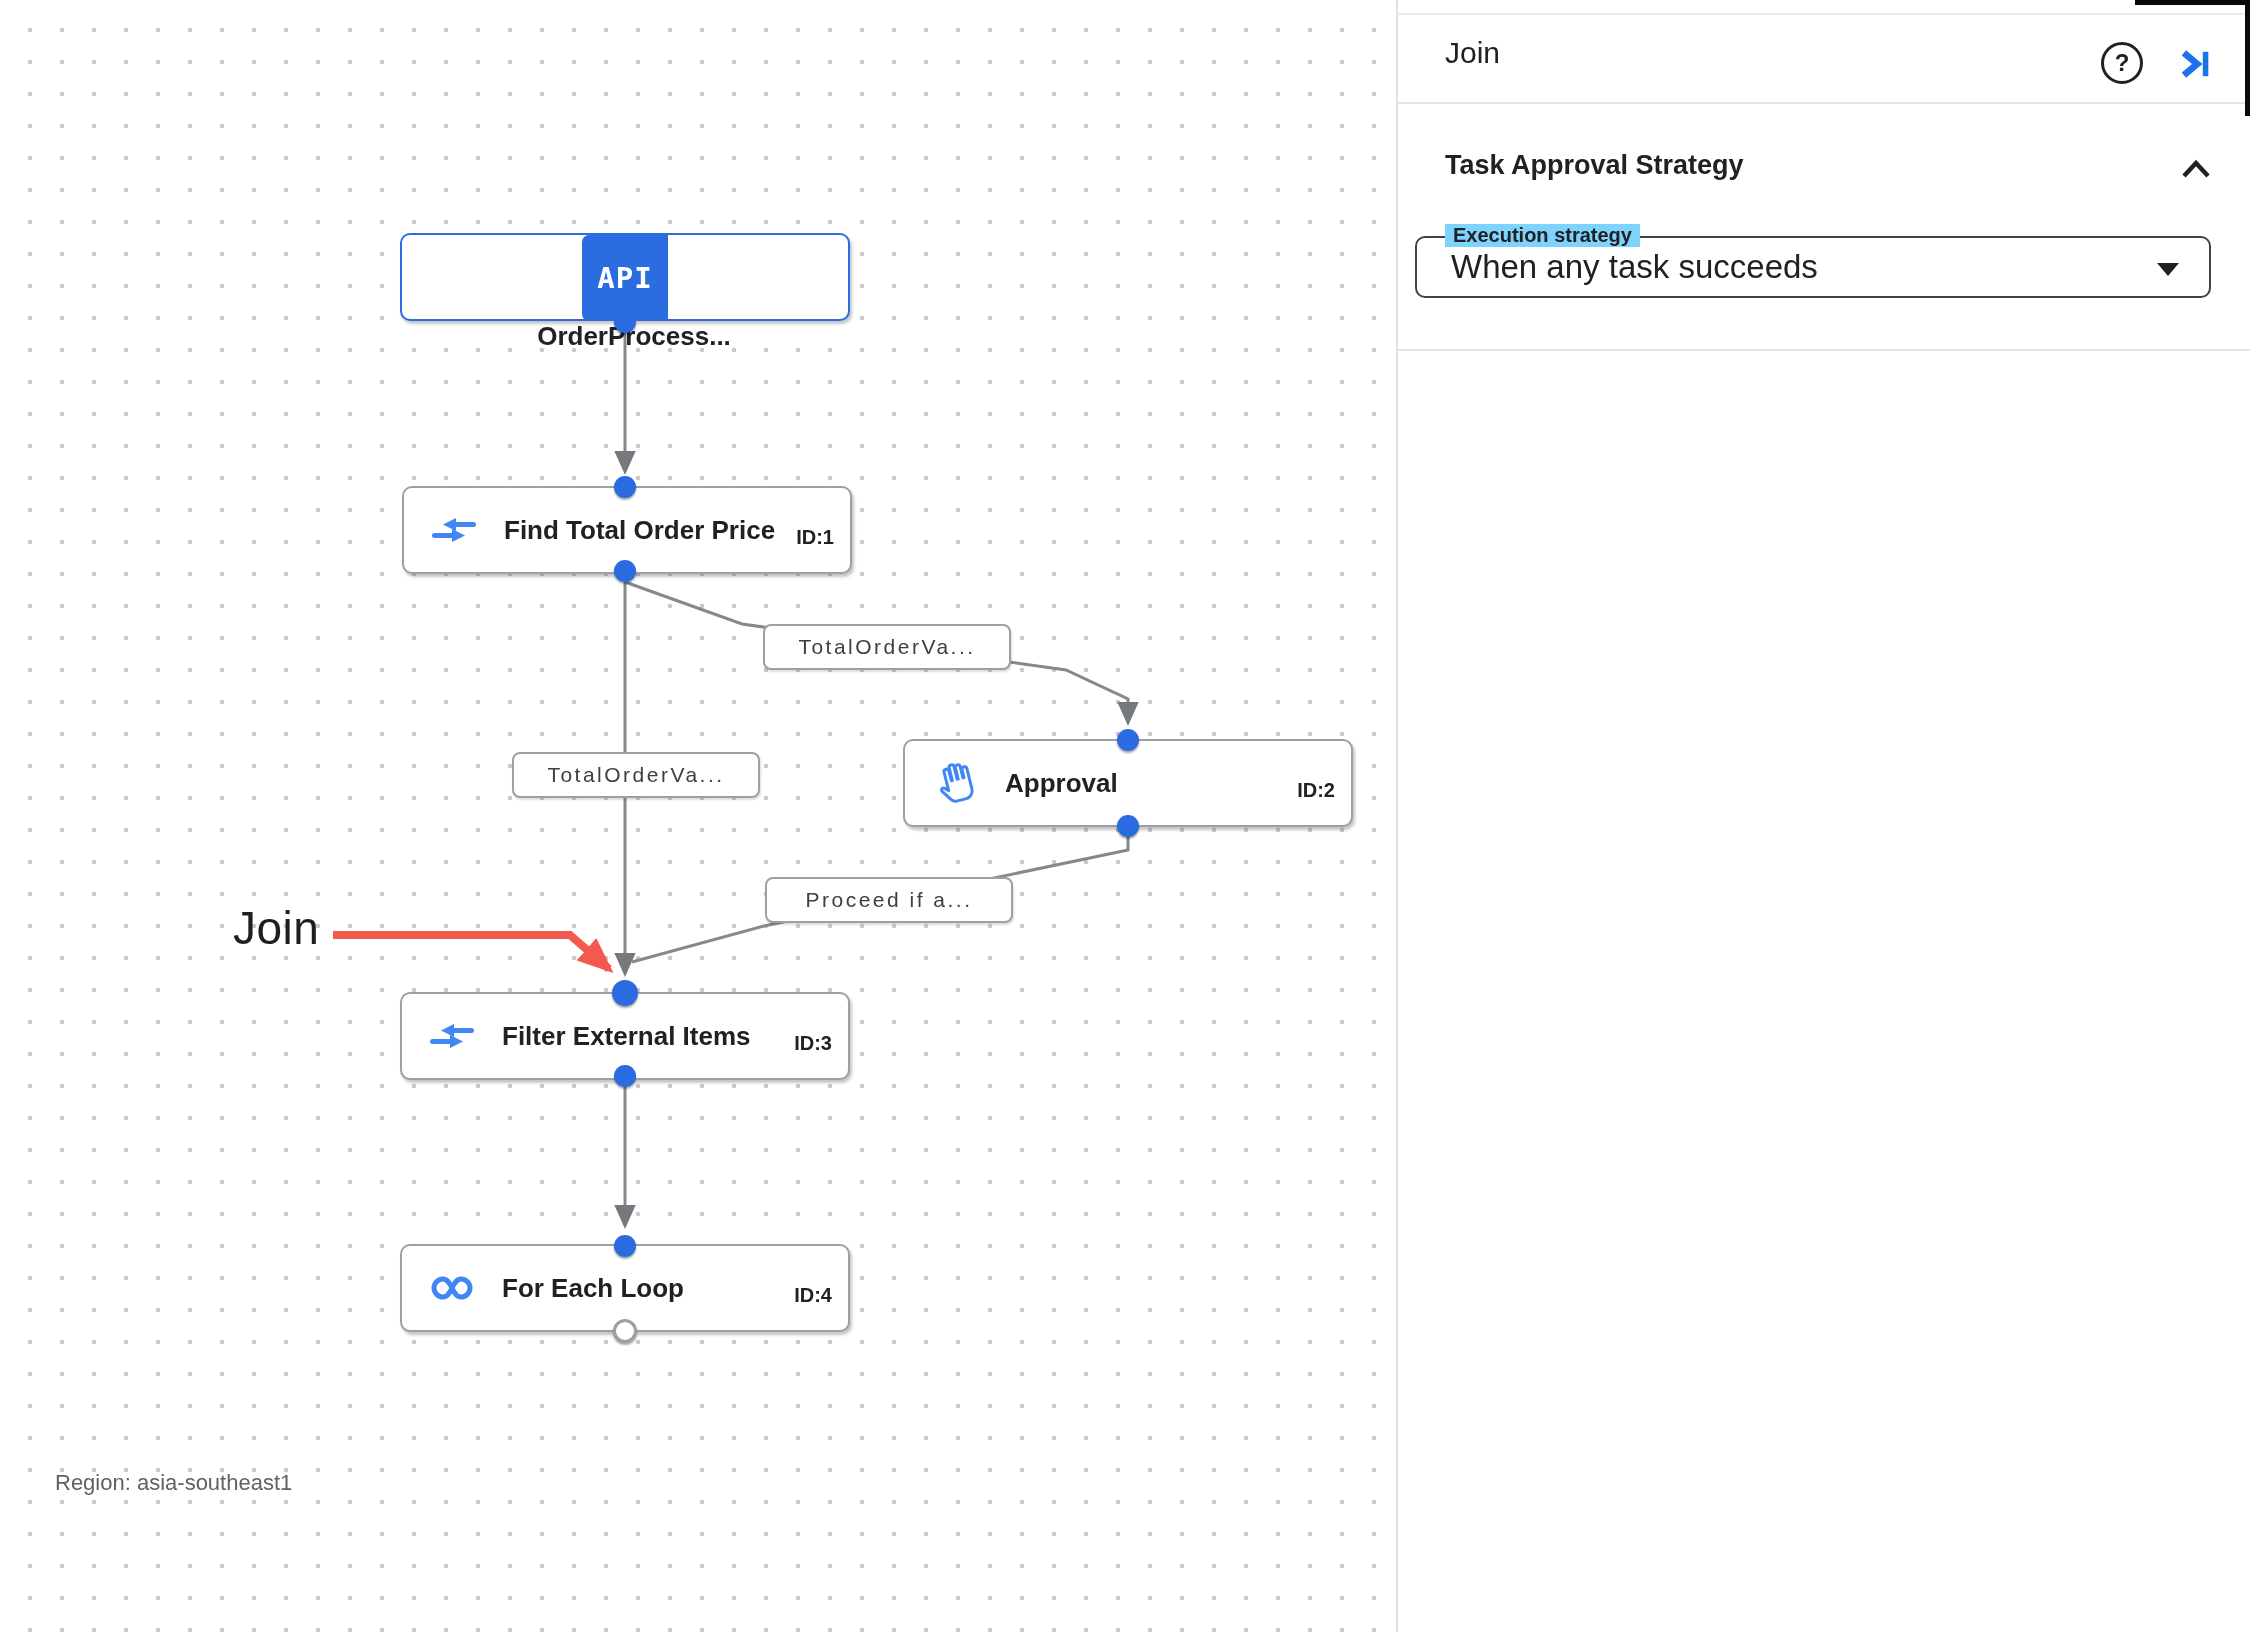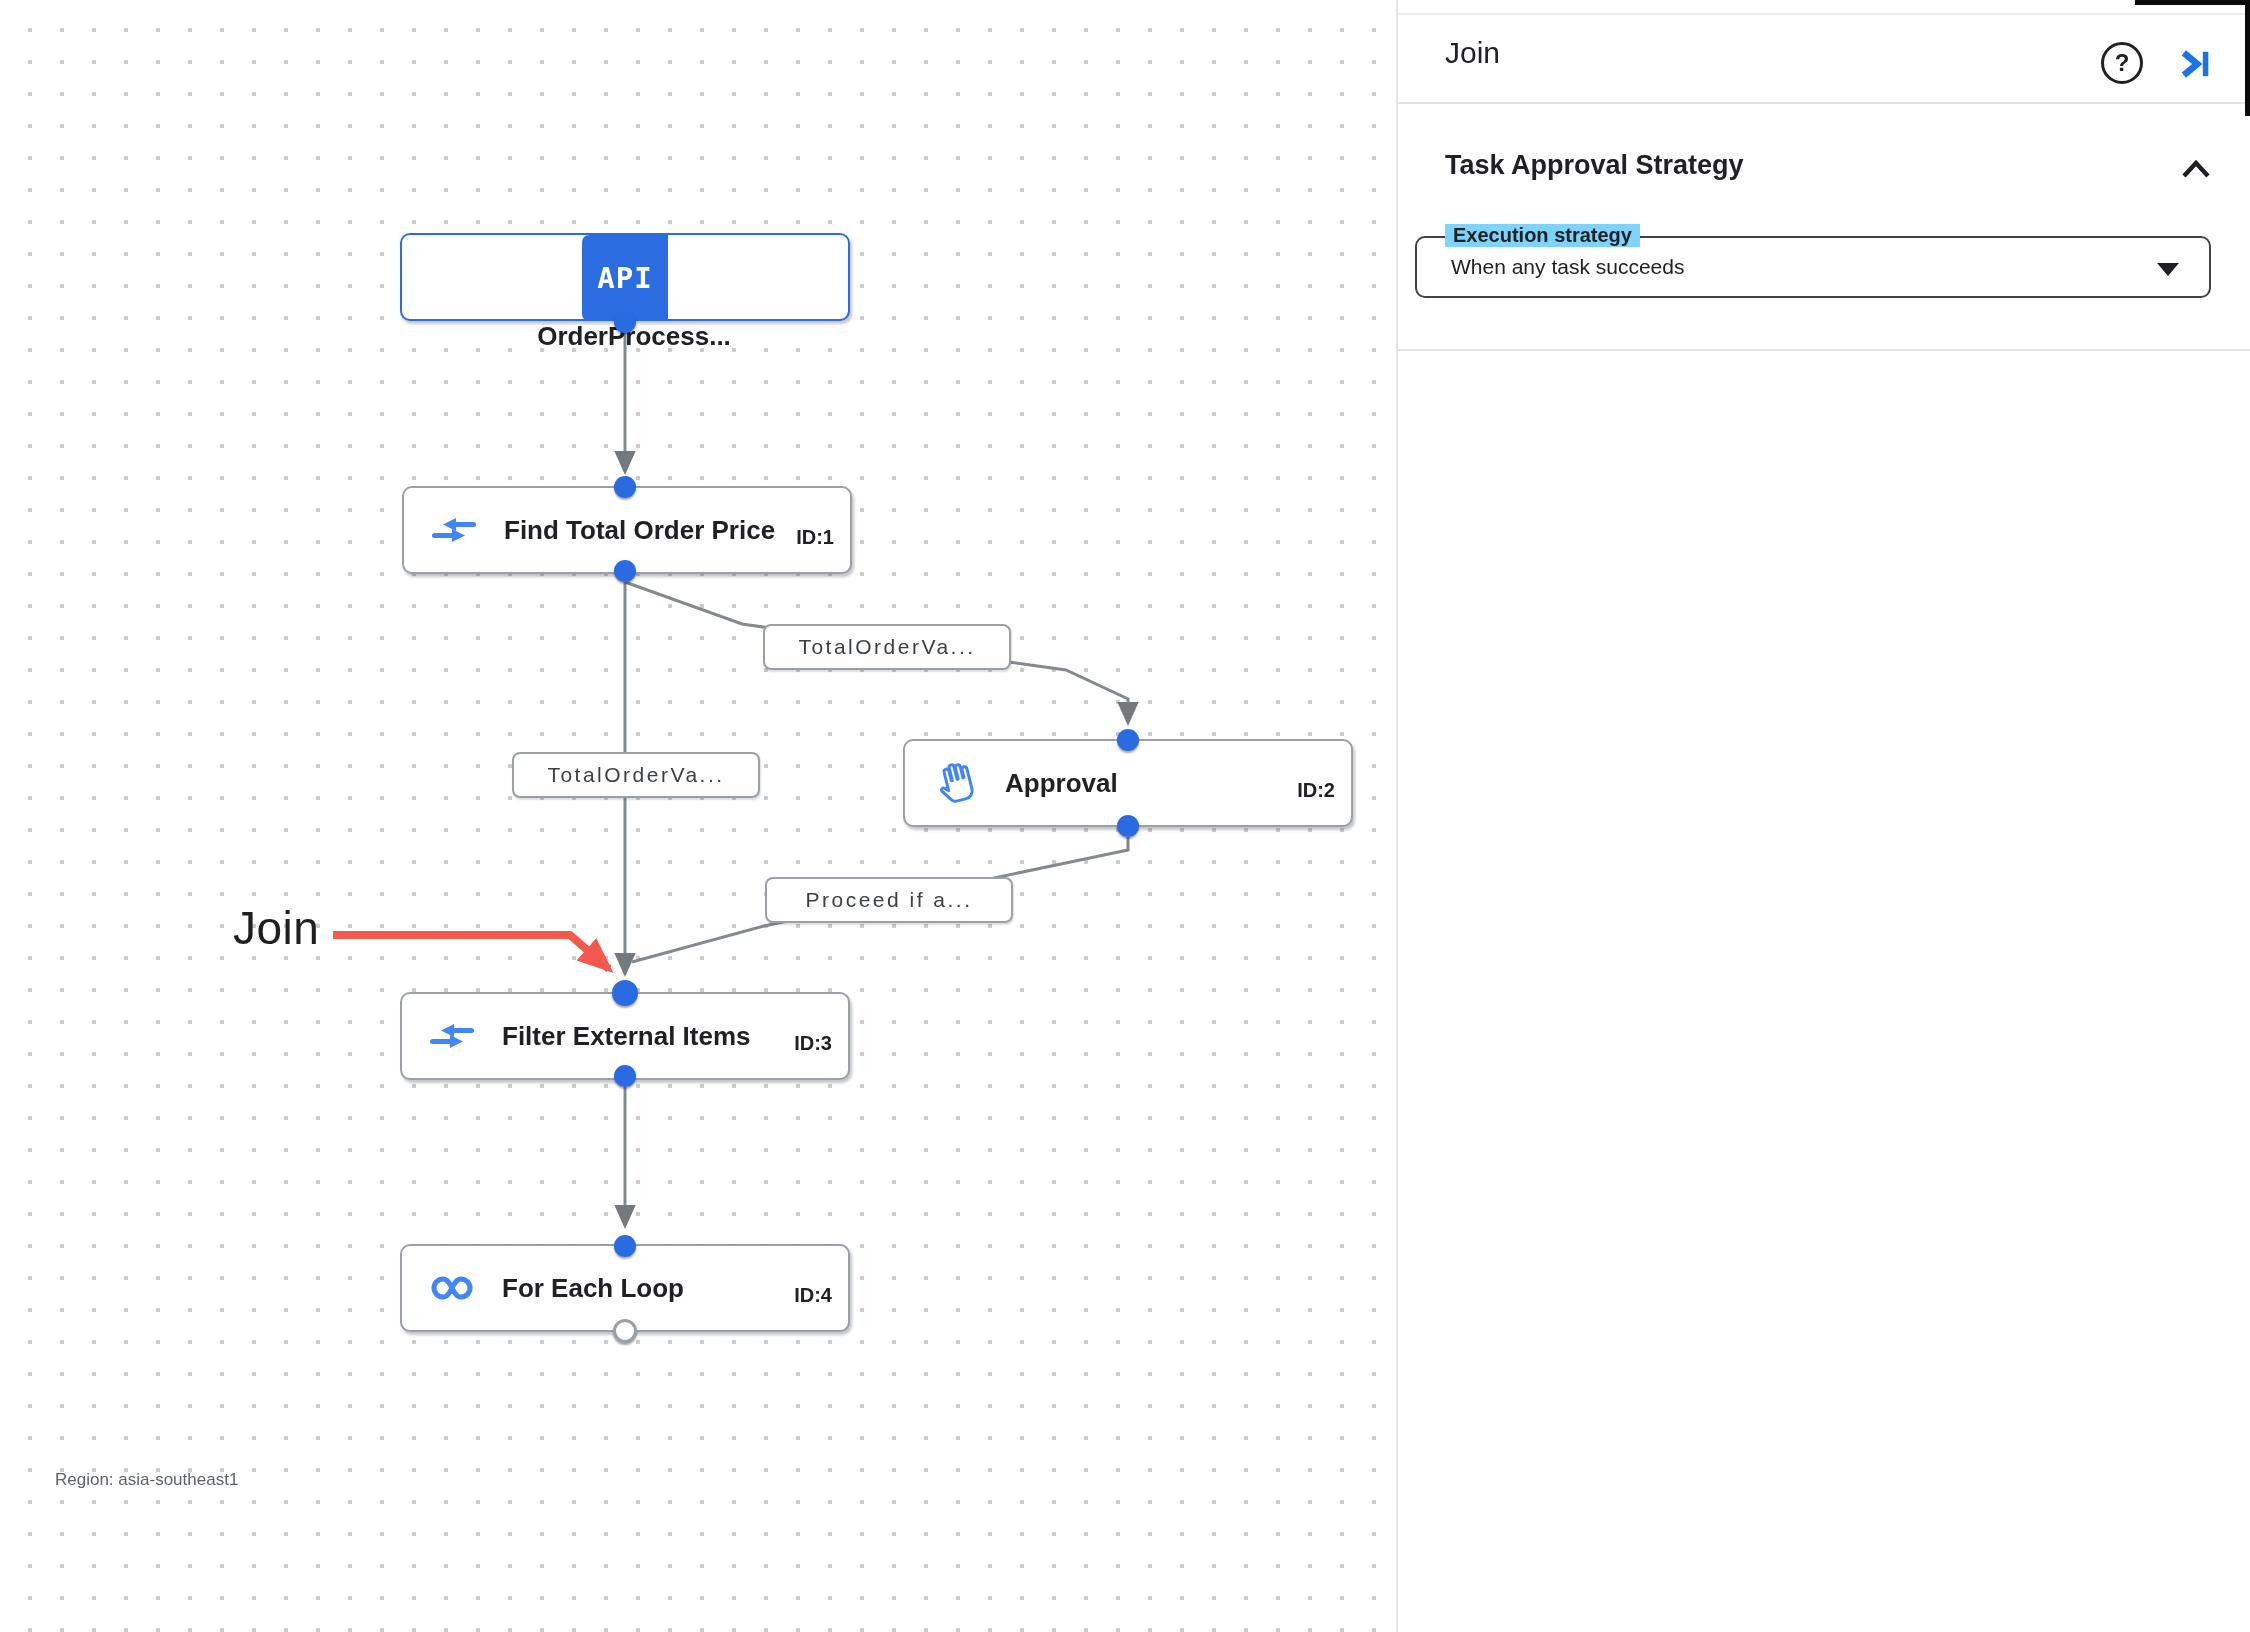--- a/index.html
+++ b/index.html
@@ -47,21 +47,21 @@
     background:#2b6be2; z-index:4; box-shadow:0 2px 2px rgba(0,0,0,.35);
   }
   .port.big { width:26px; height:26px; }
   .port.empty { background:#fff; border:3px solid #9aa0a6; width:24px; height:24px; }
 
   .annotation-label {
     position:absolute; left:233px; top:901px; font-size:46px; font-weight:500;
     color:#1f1f1f; z-index:5; letter-spacing:0.5px;
   }
   .region {
-    position:absolute; left:55px; top:1470px; font-size:17px; color:#5f6368; z-index:5;
+    position:absolute; left:55px; top:1470px; font-size:22px; color:#5f6368; z-index:5;
   }
 
   
   .panel {
     position:absolute; left:1396px; top:0; width:854px; height:1632px;
     background:#fff; border-left:2px solid #e2e2e2;
   }
   .panel .topline { position:absolute; left:0; top:13px; width:100%; height:2px; background:#ececec; }
   .panel-title { position:absolute; left:47px; top:36px; font-size:30px; color:#202124; }
   .help-btn {
@@ -76,21 +76,21 @@
   .section-chevron { position:absolute; left:781px; top:157px; width:34px; height:24px; cursor:pointer; }
 
   .field {
     position:absolute; left:17px; top:236px; width:796px; height:62px;
     border:2px solid #3f4246; border-radius:10px; cursor:pointer;
   }
   .field-label {
     position:absolute; left:28px; top:-14px; background:#7dd3fc; padding:0 8px;
     font-size:20px; font-weight:bold; color:#202124;
   }
-  .field-value { position:absolute; left:34px; top:0; line-height:58px; font-size:21px; color:#202124; }
+  .field-value { position:absolute; left:34px; top:0; line-height:58px; font-size:33px; color:#202124; }
   .field-caret {
     position:absolute; right:30px; top:25px; width:0; height:0;
     border-left:11px solid transparent; border-right:11px solid transparent;
     border-top:13px solid #202124;
   }
 
   .blackbar-top { position:absolute; left:2135px; top:0; width:115px; height:5px; background:#0a0a0a; z-index:9; }
   .blackbar-right { position:absolute; left:2245px; top:0; width:5px; height:116px; background:#0a0a0a; z-index:9; }
 </style>
 </head>

